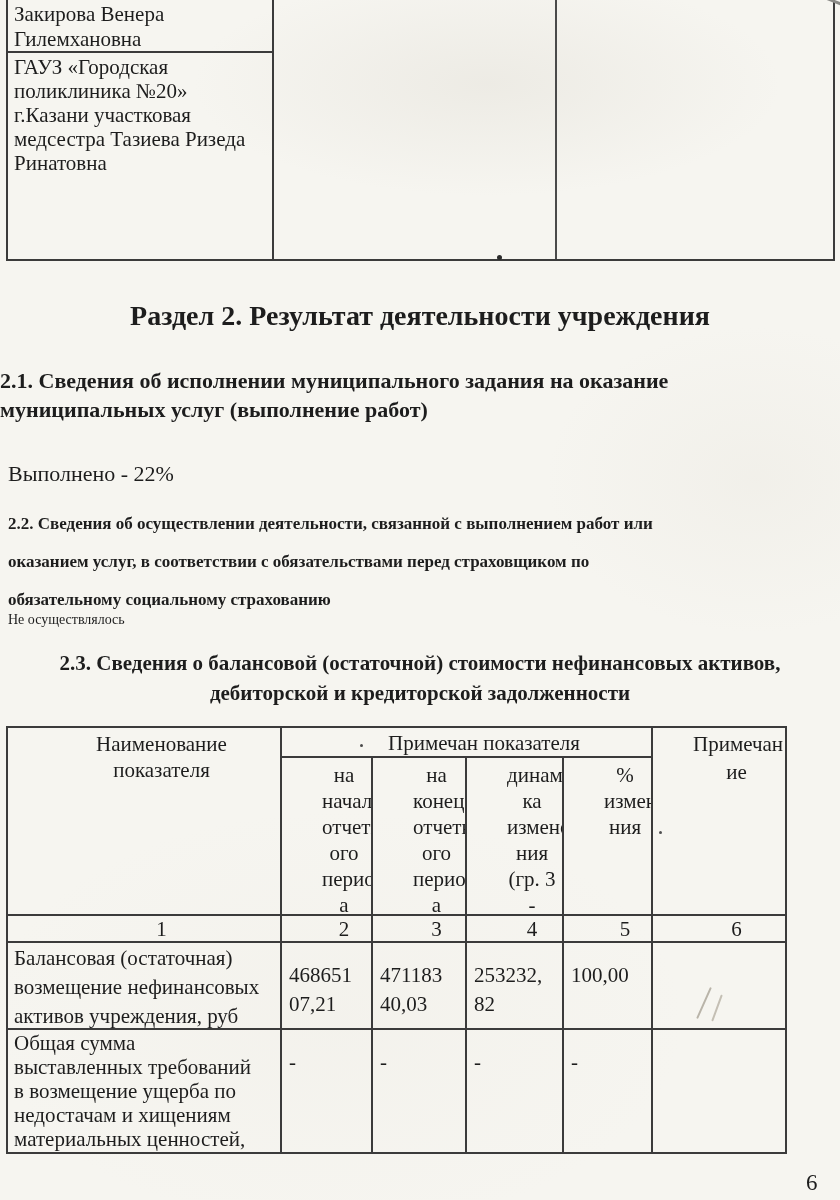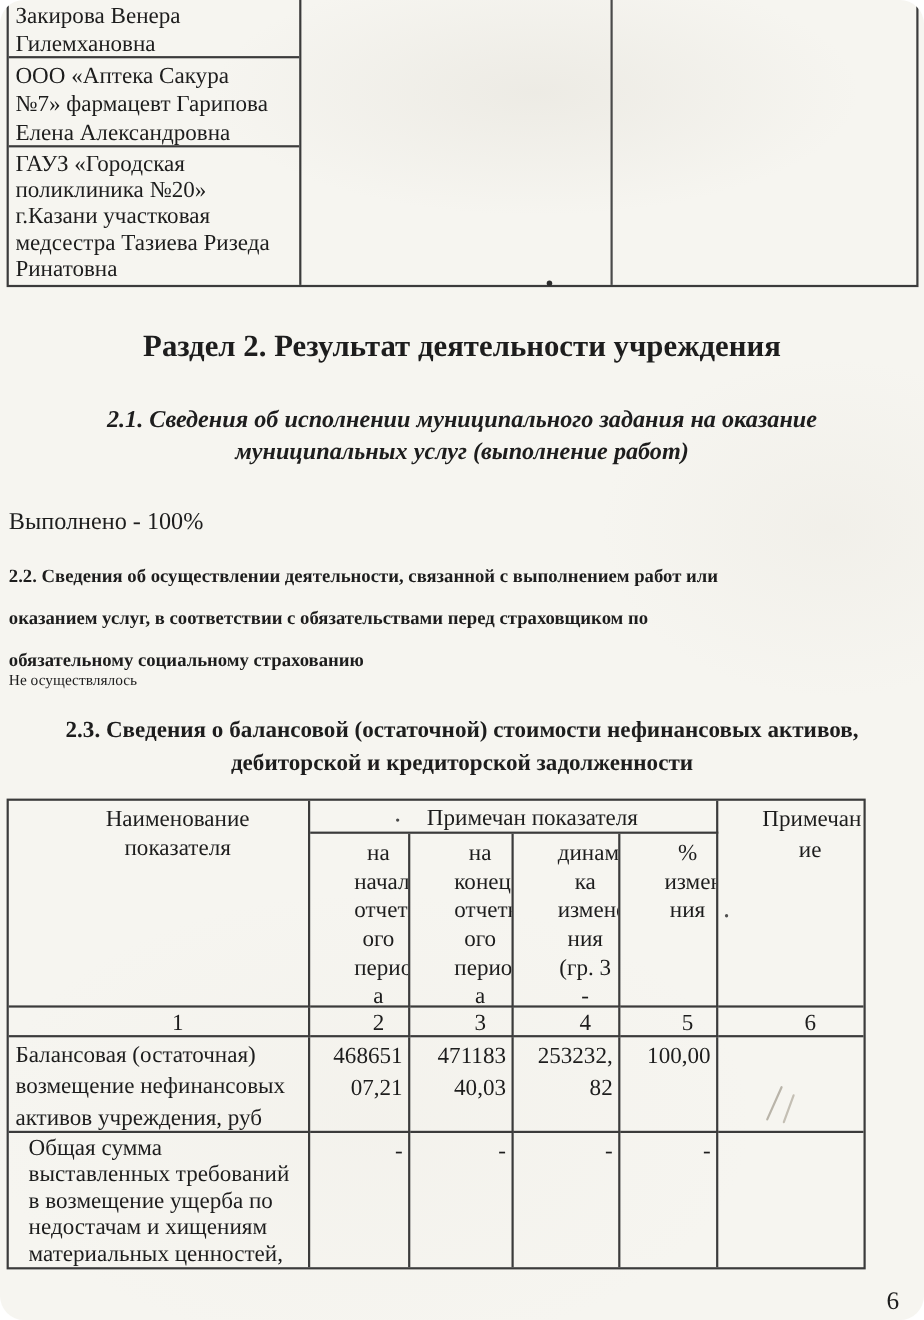--- a/index.html
+++ b/index.html
@@ -5,21 +5,20 @@
   html,body{margin:0;padding:0;}
   .page{
     position:relative; width:840px; height:1200px; overflow:hidden;
     background:
       radial-gradient(ellipse 420px 160px at 58% 7%, rgba(205,200,188,0.22), rgba(205,200,188,0) 70%),
       radial-gradient(ellipse 300px 220px at 90% 40%, rgba(215,210,198,0.15), rgba(215,210,198,0) 70%),
       radial-gradient(ellipse 500px 300px at 40% 85%, rgba(225,220,210,0.12), rgba(225,220,210,0) 70%),
       #f6f5f0;
     font-family:"Liberation Serif","DejaVu Serif",serif;
     color:#1d1d1d;
-    border-radius:22px;
   }
   .abs{position:absolute;}
   .pre{white-space:pre-line;}
 
   
   .ttable{
     position:absolute; left:6px; top:-2px; height:263px; width:829px;
     display:flex; box-sizing:border-box;
     border:2px solid #3b3b3b;
   }
@@ -27,21 +26,21 @@
   .tcol-1{width:266px; border-right:2px solid #3b3b3b;}
   .tcol-2{width:283px; border-right:2px solid #4a4a4a;}
   .tcol-3{width:276px;}
   .tcell{box-sizing:border-box; padding:2px 4px 0 6px; font-size:21px;}
   .tcell.r1{height:53px; line-height:25px; border-bottom:2px solid #3b3b3b;}
   .tcell.r2{height:81px; line-height:26px; border-bottom:2px solid #3b3b3b;}
   .tcell.r3{height:125px; line-height:24px;}
 
   
   .h-sec{left:0; top:303px; width:840px; text-align:center; font-weight:bold; font-size:28px; line-height:26px;}
-  .h-21{left:0; top:366px; width:840px; text-align:center; font-weight:bold; font-size:22px; line-height:29px;font-style:italic;}
+  .h-21{left:0; top:366px; width:840px; font-weight:bold; font-size:22px; line-height:29px;}
   .p-done{left:8px; top:461px; font-size:22px;}
   .p-22{left:8px; top:505px; width:828px; font-size:17px; line-height:38px;font-weight:bold;}
   .p-not{left:8px; top:612px; font-size:14px;}
   .h-23{left:0; top:648px; width:840px; text-align:center; font-weight:bold; font-size:21px; line-height:30px;}
 
   
   .mtable{
     position:absolute; left:6px; top:726px;
     display:grid;
     grid-template-columns:274px 91px 94px 97px 89px 132px;
@@ -52,22 +51,22 @@
   .cell{box-sizing:border-box; border-right:2px solid #3b3b3b; border-bottom:2px solid #3b3b3b; padding:1px 5px; overflow:hidden;}
   .cell.nr{border-right:none;}
   .cell.nb{border-bottom:none;}
   .cell.center{text-align:center;padding-left:40px;}
   .hd-name{grid-row:1/3; grid-column:1; line-height:26px; padding-top:3px;}
   .hd-group{grid-row:1; grid-column:2/6; line-height:26px; padding-top:2px;}
   .hd-note{grid-row:1/3; grid-column:6; line-height:28px; padding-top:2px;}
   .hd-sub{grid-row:2; line-height:26px; padding-top:4px;}
   .numcell{grid-row:3; line-height:24px;}
   .ind1{line-height:29px; padding-left:6px;}
-  .ind2{line-height:24px; padding-left:6px;margin-left:12px;}
-  .val{line-height:29px; padding-left:7px; padding-top:2px;text-align:right;}
+  .ind2{line-height:24px; padding-left:6px;}
+  .val{line-height:29px; padding-left:7px; padding-top:18px;}
 
   .pagenum{left:806px; top:1170px; font-size:23px;}
 
   
   .mark{position:absolute; background:#2c2c2c; border-radius:50%;}
   .dot1{left:497px; top:255px; width:5px; height:5px;}
   .dot2{left:659px; top:831px; width:3px; height:3px; background:#4f4f4f;}
   .dot3{left:360px; top:744px; width:3px; height:3px; background:#4a4a4a;}
   .corner{left:822px; top:-1px; width:20px; height:3px; background:#8a8a86; border-radius:0; transform:rotate(22deg);}
   .pencil{position:absolute; width:2px; background:#b9b4a9; border-radius:1px;}
@@ -76,37 +75,34 @@
 </style>
 </head>
 <body>
 
 <div class="page">
 
   <div class="ttable">
     <div class="tcol tcol-1">
       <div class="tcell r1 pre">Закирова Венера
 Гилемхановна</div>
-      <div class="tcell r2 pre">ООО «Аптека Сакура
-№7» фармацевт Гарипова
-Елена Александровна</div>
       <div class="tcell r3 pre">ГАУЗ «Городская
 поликлиника №20»
 г.Казани участковая
 медсестра Тазиева Ризеда
 Ринатовна</div>
     </div>
     <div class="tcol tcol-2"></div>
     <div class="tcol tcol-3"></div>
   </div>
 
   <div class="abs h-sec">Раздел 2. Результат деятельности учреждения</div>
   <div class="abs h-21 pre">2.1. Сведения об исполнении муниципального задания на оказание
 муниципальных услуг (выполнение работ)</div>
-  <div class="abs p-done">Выполнено - 100%</div>
+  <div class="abs p-done">Выполнено - 22%</div>
   <div class="abs p-22 pre">2.2. Сведения об осуществлении деятельности, связанной с выполнением работ или
 оказанием услуг, в соответствии с обязательствами перед страховщиком по
 обязательному социальному страхованию</div>
   <div class="abs p-not">Не осуществлялось</div>
   <div class="abs h-23 pre">2.3. Сведения о балансовой (остаточной) стоимости нефинансовых активов,
 дебиторской и кредиторской задолженности</div>
 
   <div class="mtable">
     <div class="cell hd-name center">Наименование показателя</div>
     <div class="cell hd-group center">Примечан показателя</div>

